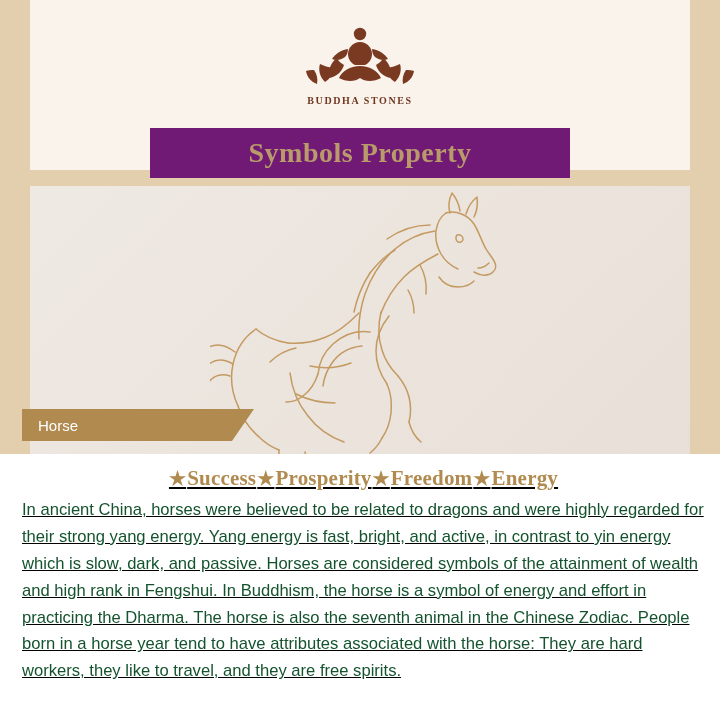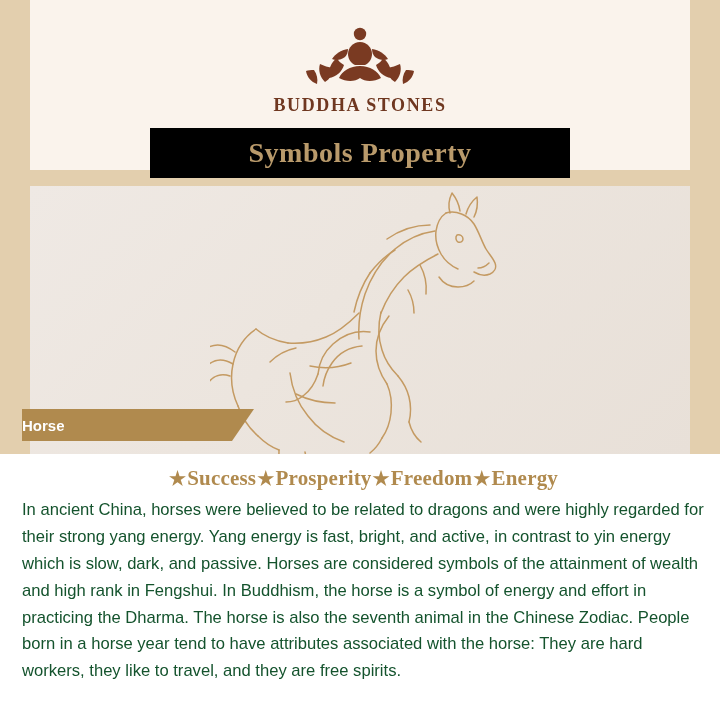--- a/index.html
+++ b/index.html
@@ -60,33 +60,33 @@
   }
   .logo-mark {
     display: block;
     margin: 0 auto;
     width: 140px;
     height: 66px;
   }
   .brand-name {
     margin-top: 7px;
     font-family: "Liberation Serif", serif;
-    font-size: 18px;
+    font-size: 10px;
     letter-spacing: 1.6px;
     font-weight: bold;
     color: #6f3720;
   }
 
   
   .title-band {
     position: absolute;
     left: 150px; top: 128px;
     width: 420px;
     height: 50px;
-    background: #000000;
+    background: #701a75;
     display: flex;
     align-items: center;
     justify-content: center;
   }
   .title-text {
     font-family: "Liberation Serif", serif;
     font-size: 28px;
     font-weight: bold;
     color: #b99a6b;
     letter-spacing: 0.5px;
@@ -117,22 +117,22 @@
     height: 32px;
     width: 210px;
     background: #b08a4e;
     display: flex;
     align-items: center;
     overflow: hidden;
   }
   .label-tab .tab-text {
     color: #ffffff;
     font-size: 15px;
-    font-weight: bold;
-    padding-left: 0;
+    font-weight: normal;
+    padding-left: 16px;
   }
   .label-tab-slant {
     position: absolute;
     left: 232px;
     top: 409px;
     width: 0;
     height: 0;
     border-top: 32px solid #b08a4e;
     border-right: 22px solid transparent;
   }
@@ -140,20 +140,21 @@
   
   .text-panel {
     position: absolute;
     left: 0;
     top: 454px;
     width: 720px;
     height: 266px;
     background: #ffffff;
     box-sizing: border-box;
     padding: 12px 16px 0 22px;
+    text-decoration: underline;
   }
   .keywords {
     text-align: center;
     font-size: 21px;
     font-weight: bold;
     color: #b08a4e;
     font-family: "Liberation Serif", serif;
     letter-spacing: 0.2px;
     margin-bottom: 6px;
     white-space: nowrap;

